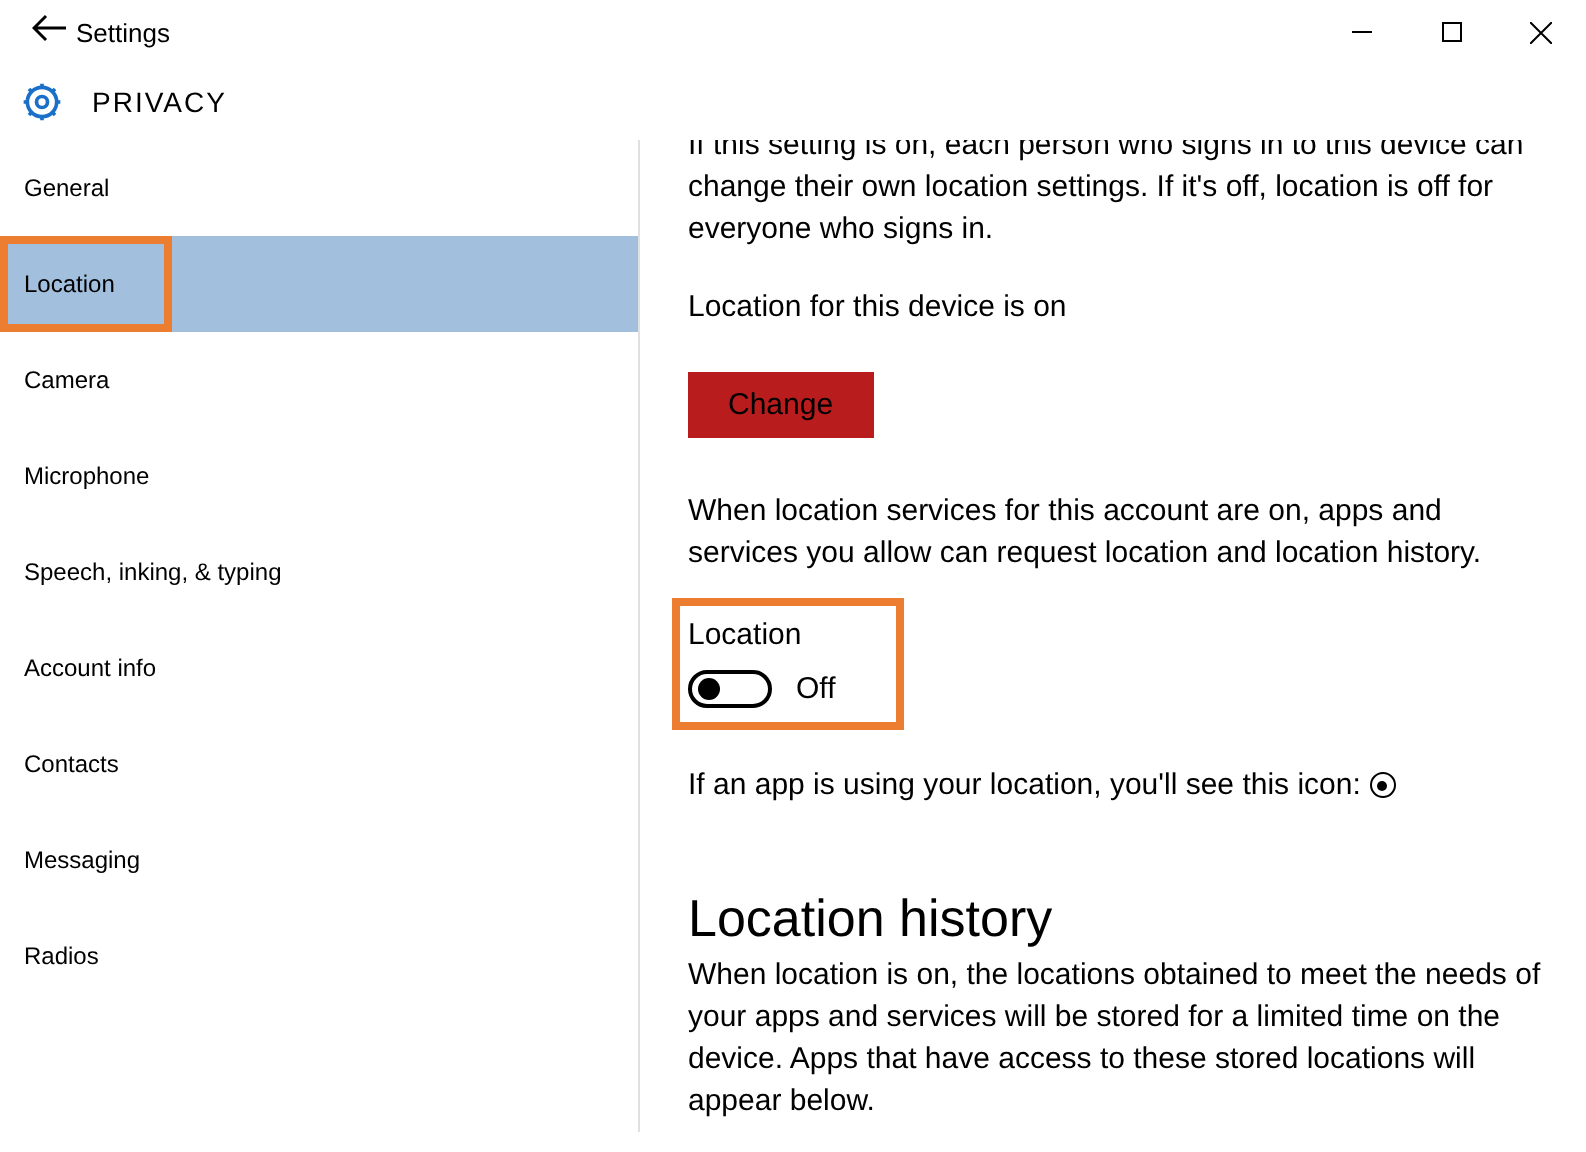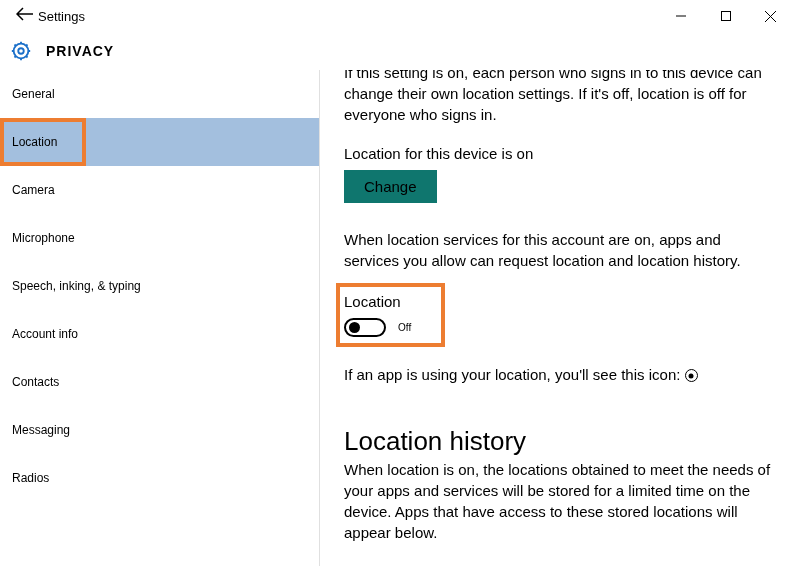--- a/index.html
+++ b/index.html
@@ -58,21 +58,21 @@
       align-items: center;
       gap: 14px;
     }
     .gear {
       width: 22px;
       height: 22px;
       color: #0a6ed1;
     }
     .header-title {
       font-size: 14px;
-      font-weight: 700;
+      font-weight: 400;
       letter-spacing: 1px;
     }
     .search-box {
       width: 294px;
       height: 32px;
       border: 2px solid #7a7a7a;
       display: flex;
       align-items: center;
       padding: 0 8px;
       color: #666;
@@ -120,23 +120,23 @@
     }
     .trunc-top {
       margin-top: -8px;
       color: #000;
     }
     .device-status {
       margin-top: 18px;
     }
     .change-btn {
       display: inline-block;
-      background: #0f766e;
+      background: #b91c1c;
       padding: 6px 20px;
-      margin-top: 6px;
+      margin-top: 22px;
       cursor: pointer;
       font-size: 15px;
     }
     .para {
       margin-top: 26px;
     }
     .toggle-section {
       margin-top: 20px;
       position: relative;
       display: inline-block;
@@ -161,21 +161,21 @@
     .toggle-knob {
       width: 11px;
       height: 11px;
       background: #000;
       border-radius: 50%;
       position: absolute;
       top: 2px;
       left: 3px;
     }
     .toggle-state {
-      font-size: 10px;
+      font-size: 15px;
     }
     .icon-line {
       margin-top: 22px;
     }
     .loc-icon {
       display: inline-block;
       width: 13px;
       height: 13px;
       border: 1.5px solid #000;
       border-radius: 50%;

